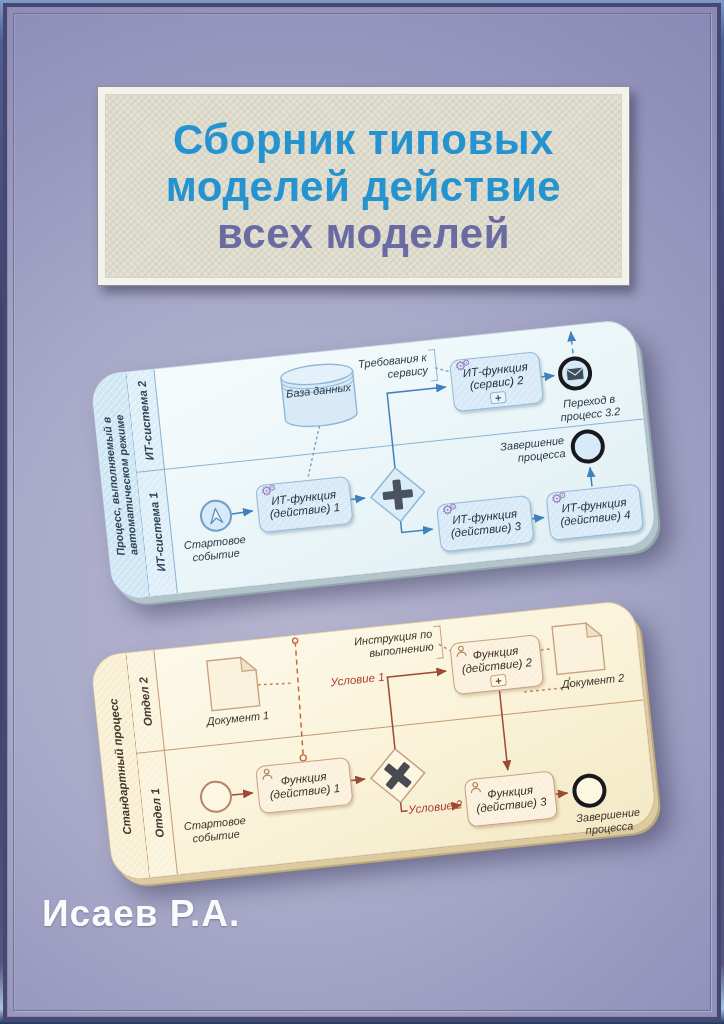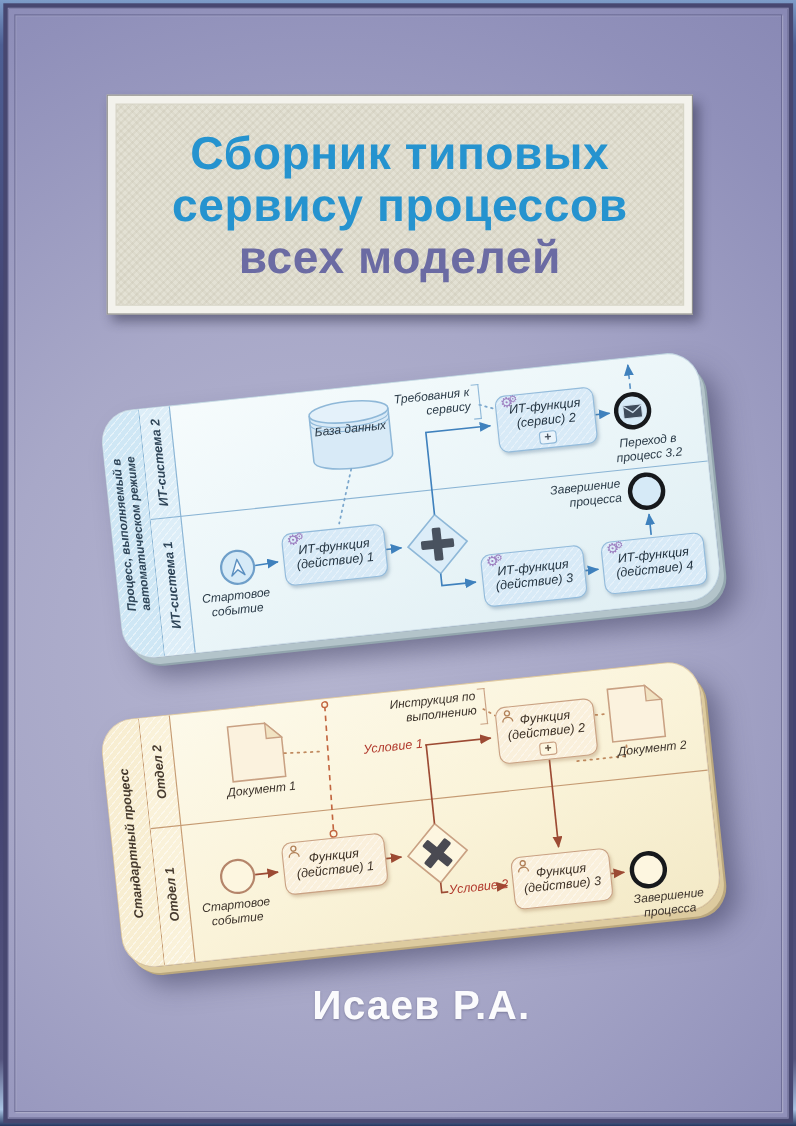--- a/index.html
+++ b/index.html
@@ -93,36 +93,36 @@
   .card-blue .dlabel { color:#2b3b48; }
   .card-cream .dlabel { color:#3d342c; }
   .dlabel.center { text-align:center; }
   .dlabel.right { text-align:right; }
   .cond-label { color:#b23b2e !important; font-size:11.5px; }
 
   .bracket { position:absolute; width:7px; box-sizing:border-box; }
   .card-blue .bracket { border:1.6px solid #8fb8d8; border-left:none; }
   .card-cream .bracket { border:1.6px solid #c9a183; border-left:none; }
 
-  .author { position:absolute; left:0; top:893px; width:724px; text-align:center;
+  .author { position:absolute; left:0; top:893px; width:724px; text-align:left;
     font-weight:bold; font-size:37px; color:#fbfbfd; letter-spacing:1px;
     text-shadow:0 1px 2px rgba(40,40,70,.35); padding-left:42px; box-sizing:border-box; }
 </style>
 </head>
 <body>
 
 <div class="page">
   <div class="frame-outer"></div>
   <div class="frame-mid"></div>
   <div class="panel"></div>
   <div class="groove"></div>
 
   <div class="title-box">
     <div class="title-line title-blue">Сборник типовых</div>
-    <div class="title-line title-blue">сервису процессов</div>
+    <div class="title-line title-blue">моделей действие</div>
     <div class="title-line title-purple">всех моделей</div>
   </div>
 
   <div class="diagram-card card-blue">
     <div class="pool-strip"></div>
     <div class="lane-strip"></div>
     <div class="lane-divider"></div>
 
     <div class="vlabel pool-vlabel" style="left:18px; top:112px; width:212px; height:34px; transform:translate(-50%,-50%) rotate(-90deg);">
       <span><span>Процесс, выполняемый в</span><br>

